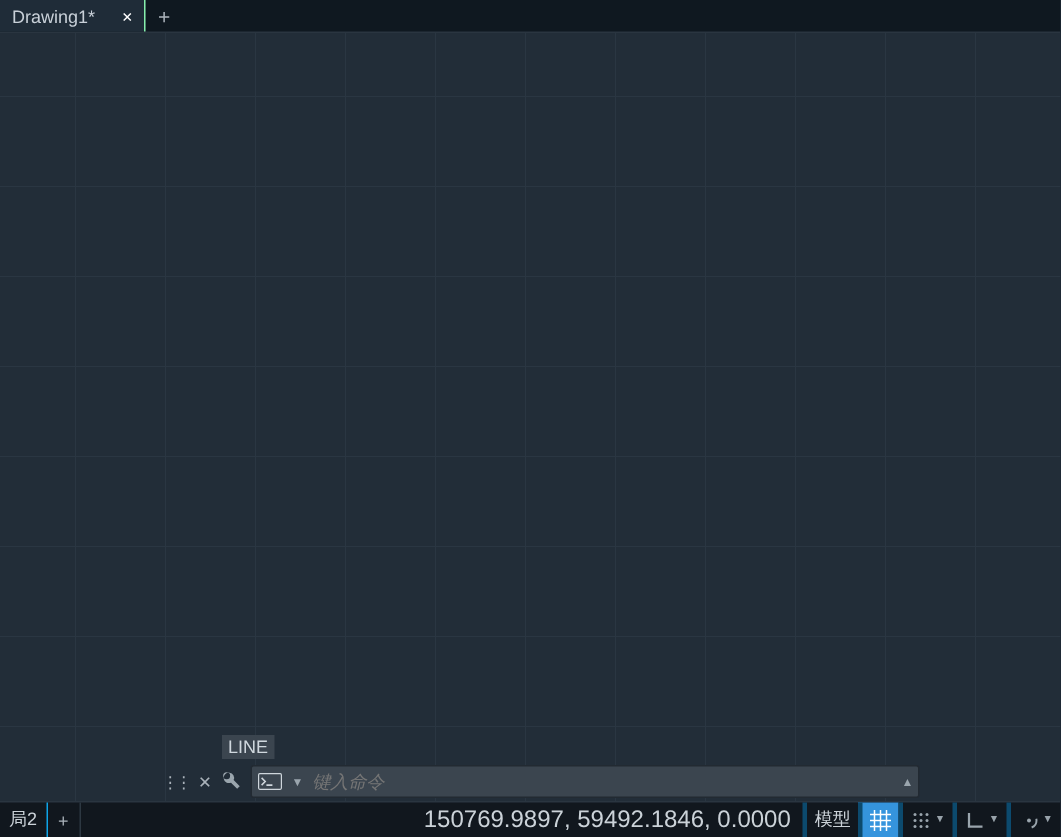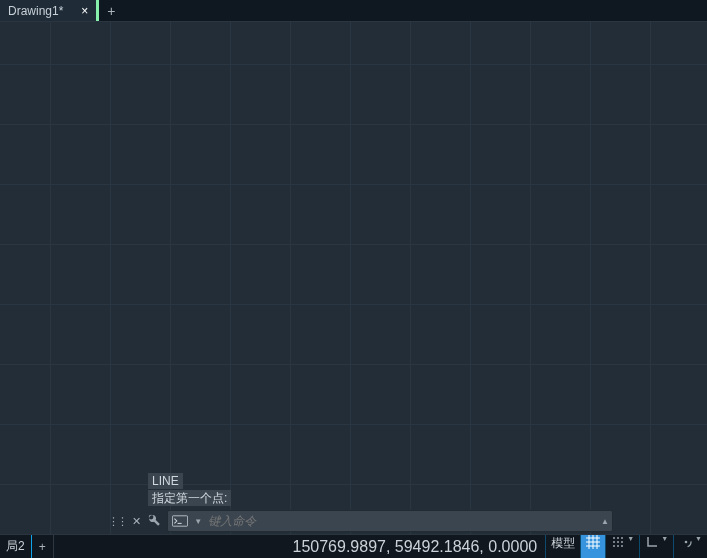--- a/index.html
+++ b/index.html
@@ -19,21 +19,21 @@
   background: #0f1820;
   display: flex;
   align-items: stretch;
   border-bottom: 1px solid #2a3540;
 }
 .tab {
   display: flex;
   align-items: center;
   padding: 0 8px;
   background: #1f2c38;
-  border-right: 3px solid #86efac;
+  border-right: 1px solid #86efac;
   gap: 18px;
   cursor: pointer;
   text-align: right;
 }
 .tab-close {
   color: #fff;
   font-size: 12px;
   cursor: pointer;
 }
 .tab-add {
@@ -169,22 +169,23 @@
   color: #aab2ba;
   cursor: pointer;
   border-right: 1px solid #2d3842;
 }
 .flex-spacer { flex: 1; }
 .coords { padding: 0 8px; font-size: 16px; margin-left: 28px; }
 .status-btn {
   height: 100%;
   padding: 0 5px;
   display: flex;
-  justify-content: center;
-  border-left: 1px solid #0c4a6e;
+  align-items: center;
+  justify-content: center;
+  border-left: 3px solid #0c4a6e;
   cursor: pointer;
 }
 .status-btn.active { background: #3594dd; color: #fff; }
 .status-btn svg { display: block; }
 .mini-caret { font-size: 7px; color: #98a2aa; margin-left: 2px; }
 </style>
 </head>
 <body>
 
 <div class="tabbar">
@@ -192,21 +193,20 @@
     <span>Drawing1*</span>
     <span class="tab-close">×</span>
   </div>
   <div class="tab-add">+</div>
 </div>
 
 <div class="canvas"></div>
 
 <div class="cmd-history">
   <span>LINE</span>
-  <span>指定第一个点:</span>
 </div>
 
 <div class="cmd-row">
   <span class="cmd-drag">⋮⋮</span>
   <span class="cmd-close">✕</span>
   <span class="cmd-wrench">
     <svg width="14" height="14" viewBox="0 0 24 24">
         <path d="M22 19l-7-7a6 6 0 10-3 3l7 7 3-3zM7 11a4 4 0 114-4 4 4 0 01-4 4z"></path>
       </svg>
   </span>

